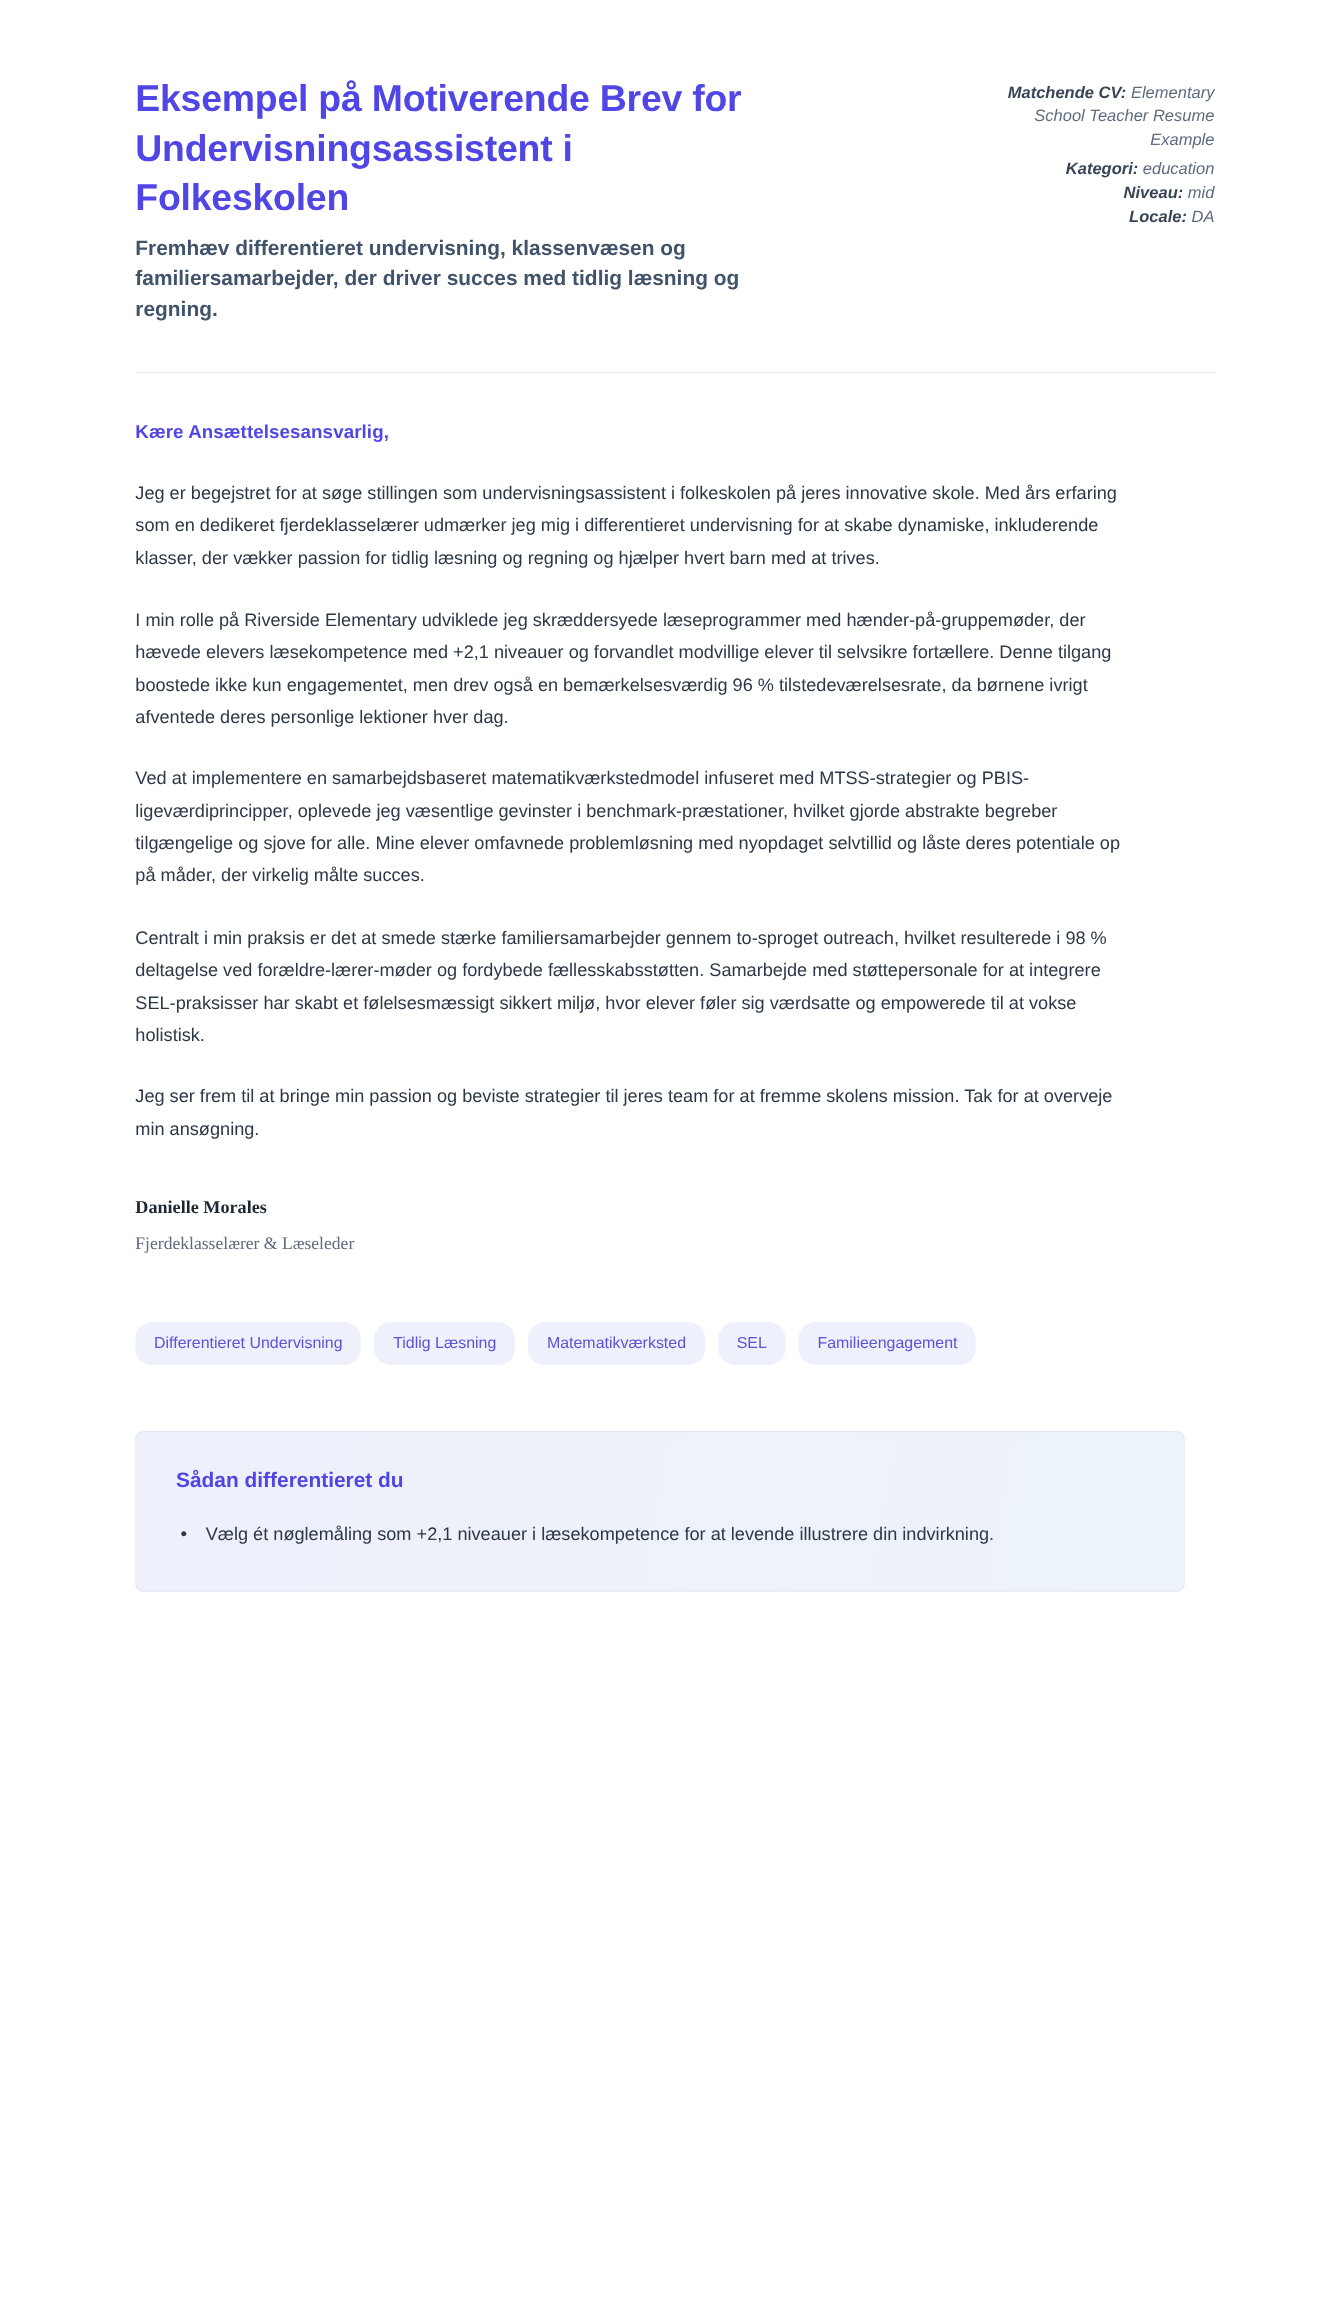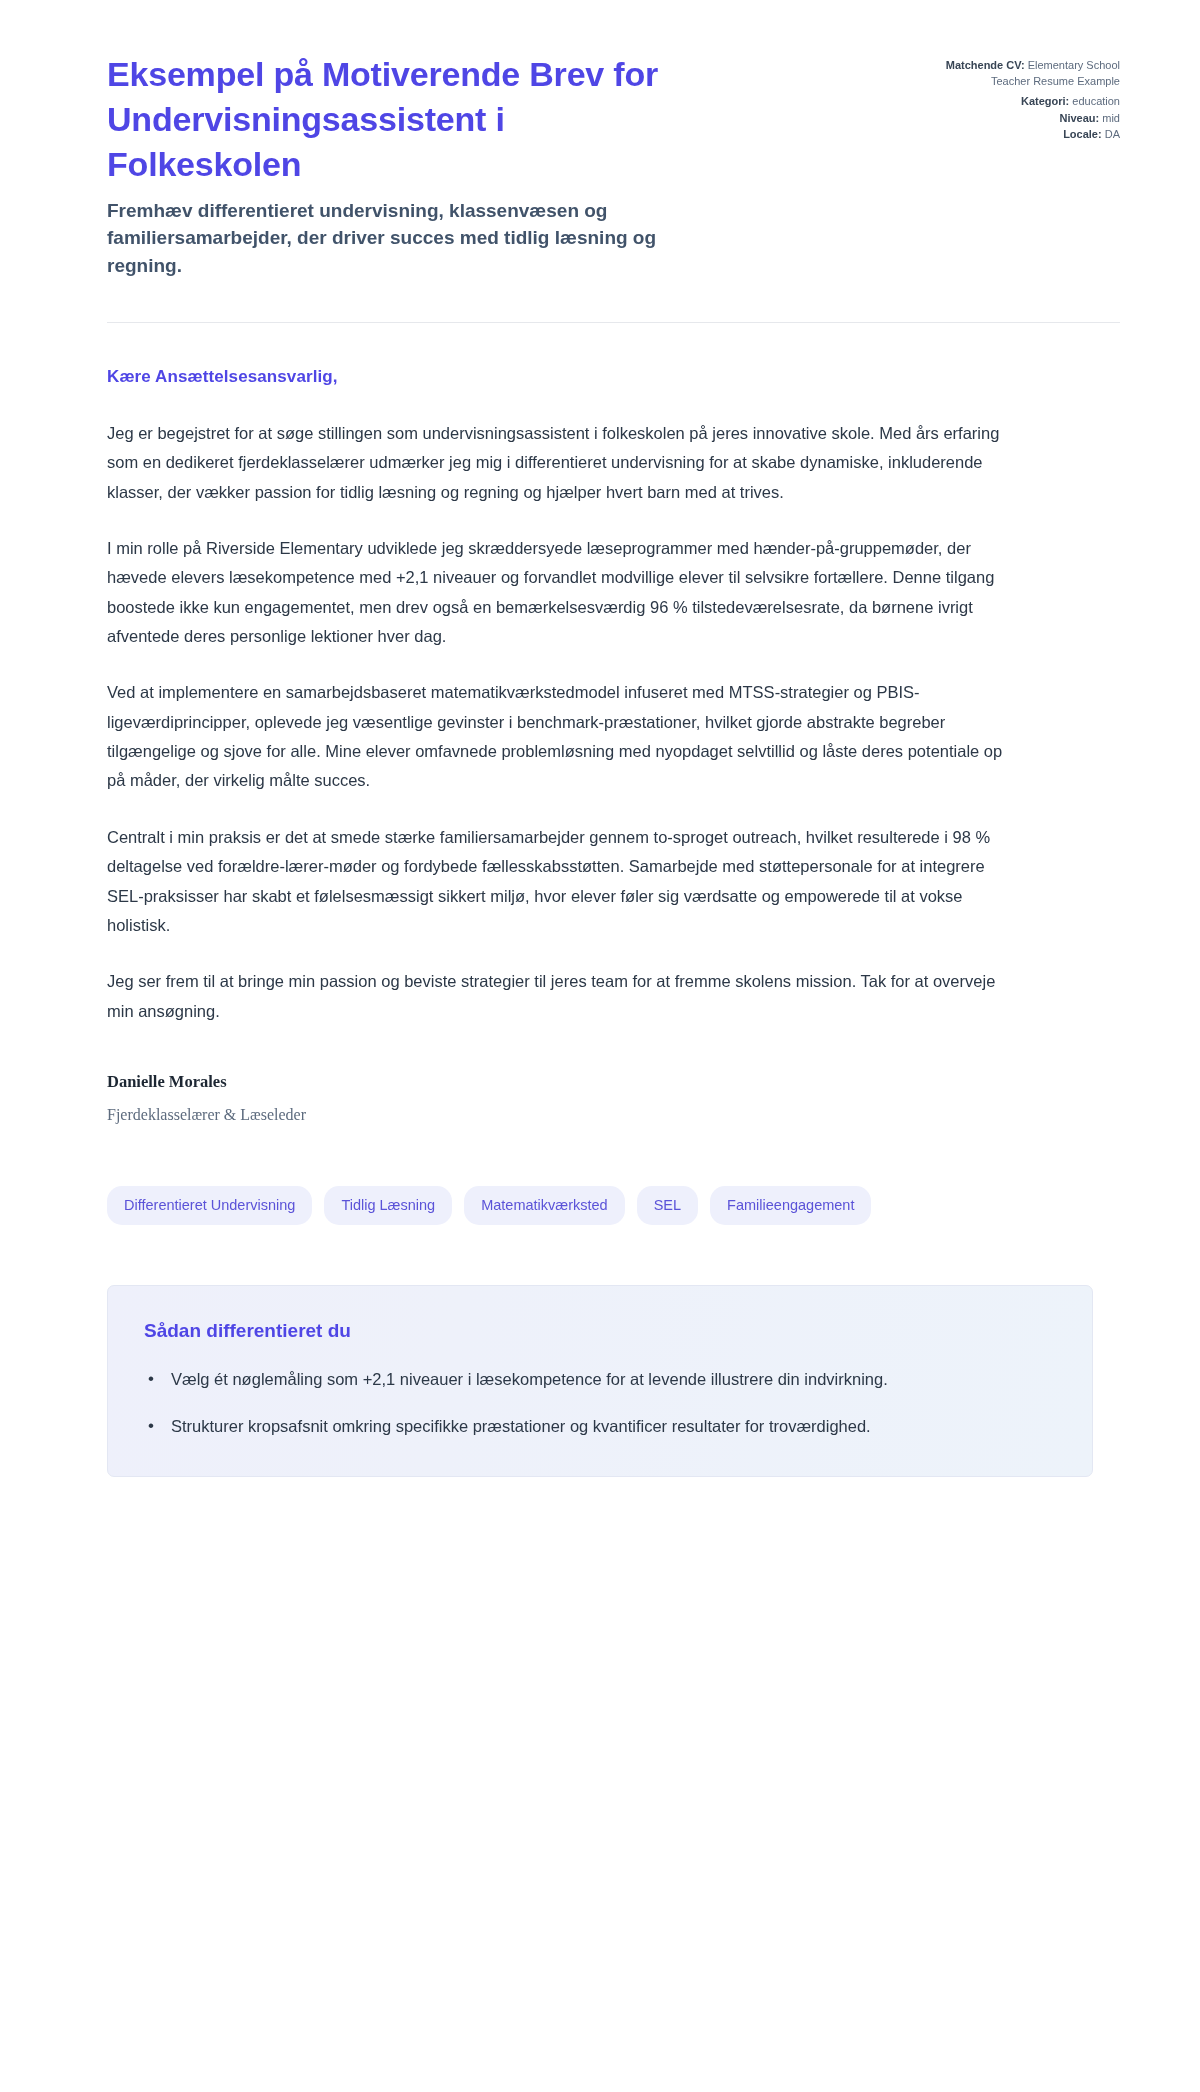--- a/index.html
+++ b/index.html
@@ -12,21 +12,21 @@
   body {
     font-family: "Liberation Sans", "DejaVu Sans", sans-serif;
     color: #2f3b4a;
     -webkit-font-smoothing: antialiased;
   }
 
   .page {
     width: 1200px;
     min-height: 2092px;
     background: #ffffff;
-    padding: 0;
+    padding: 16px;
     position: relative;
   }
 
   .inner {
     padding: 52px 80px 0 107px;
   }
 
   
   .header {
     display: flex;
@@ -56,24 +56,25 @@
     font-weight: 700;
     color: #41536a;
     max-width: 620px;
   }
 
   
   .meta {
     flex: 0 0 auto;
     width: 210px;
     text-align: right;
-    font-size: 11px;
+    font-size: 15px;
     line-height: 1.42;
     color: #5d6b7e;
     padding-top: 6px;
+    font-style: italic;
   }
 
   .meta-row { margin-bottom: 1px; }
   .meta-row.block { margin-bottom: 5px; }
   .meta-label {
     font-weight: 700;
     color: #384555;
   }
   .meta-value { color: #5d6b7e; }
 
@@ -231,18 +232,17 @@
       <span class="chip">Tidlig Læsning</span>
       <span class="chip">Matematikværksted</span>
       <span class="chip">SEL</span>
       <span class="chip">Familieengagement</span>
     </div>
 
     <div class="tipbox">
       <div class="tip-title">Sådan differentieret du</div>
       <ul class="tip-list">
         <li>Vælg ét nøglemåling som +2,1 niveauer i læsekompetence for at levende illustrere din indvirkning.</li>
-        <li>Strukturer kropsafsnit omkring specifikke præstationer og kvantificer resultater for troværdighed.</li>
       </ul>
     </div>
 
   </div>
 </div>
 
 </body></html>

